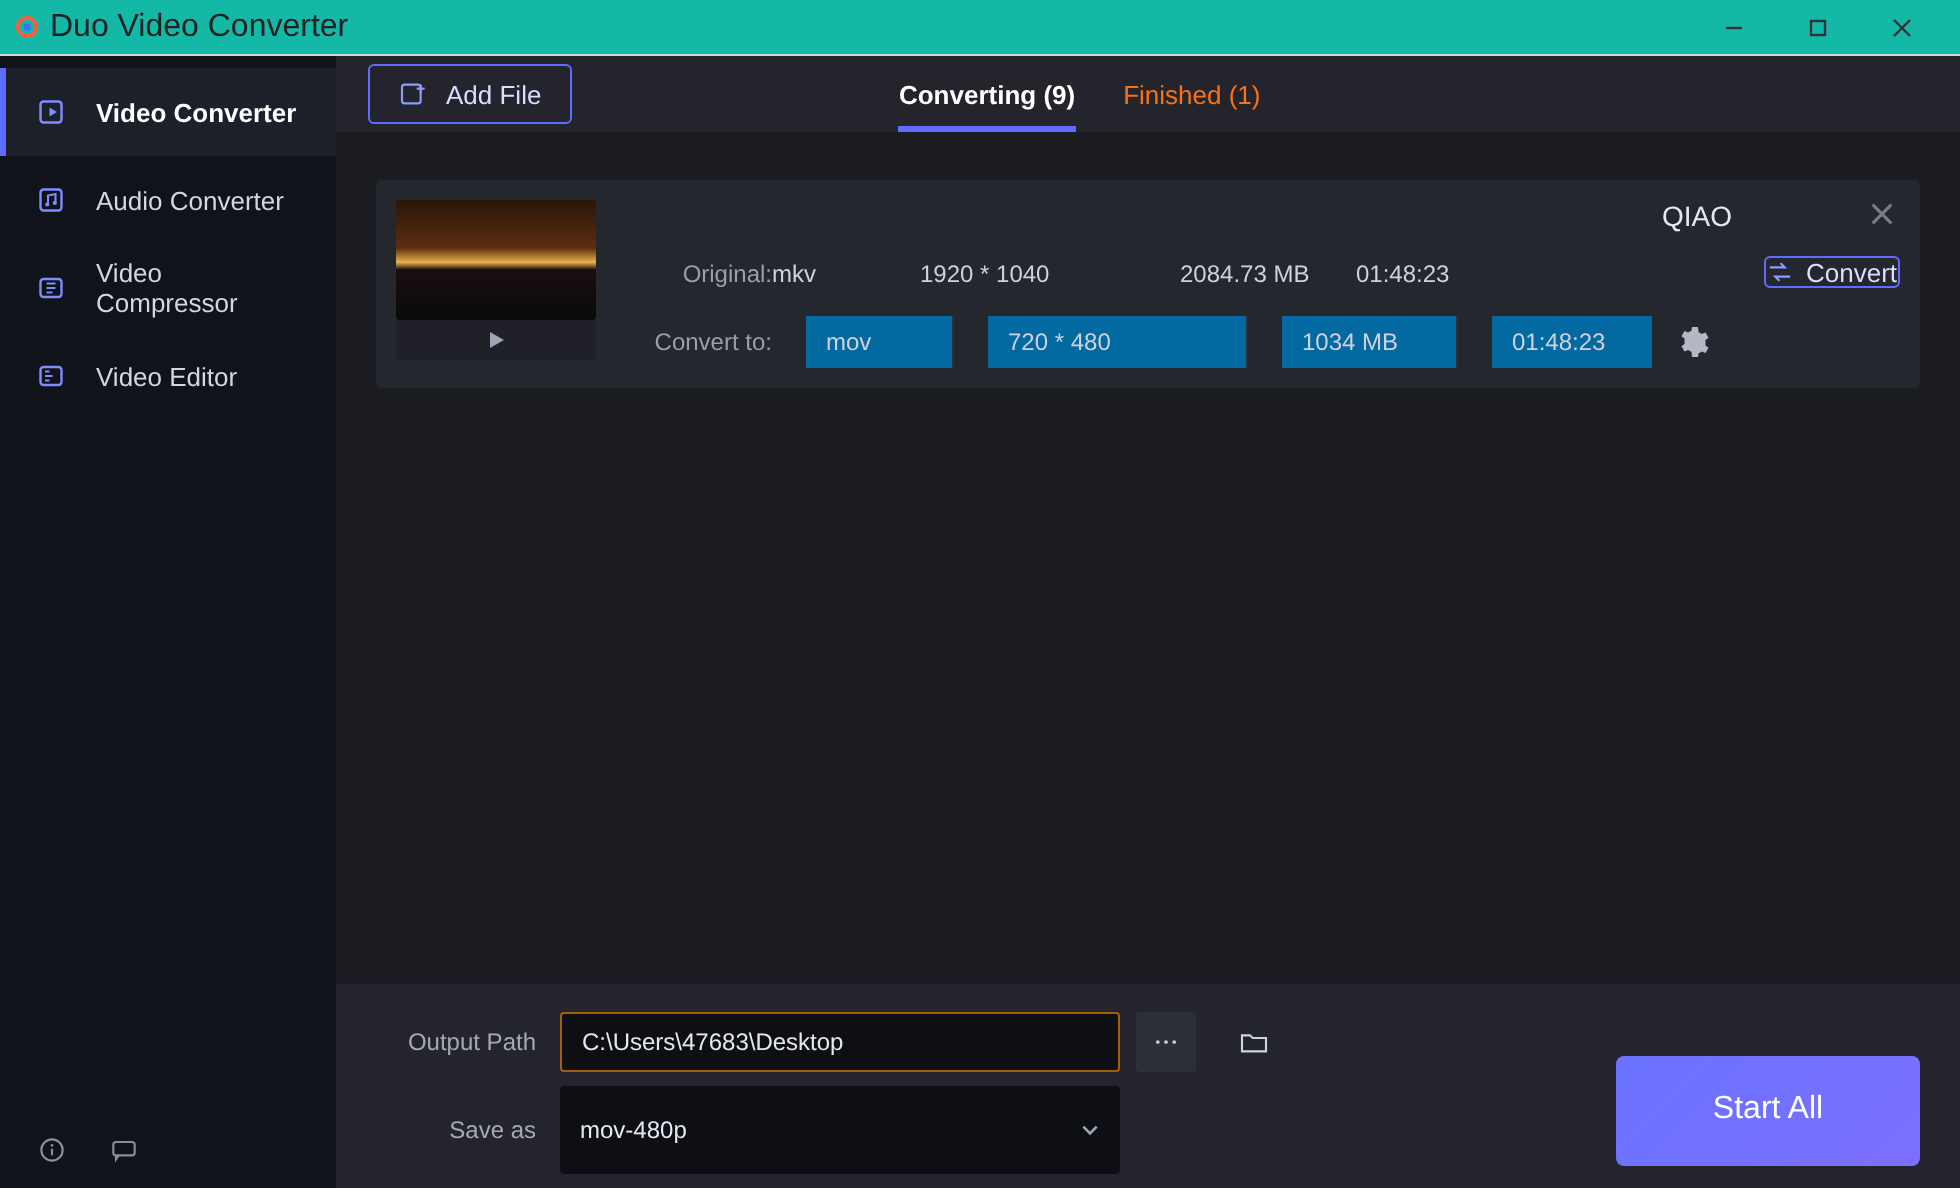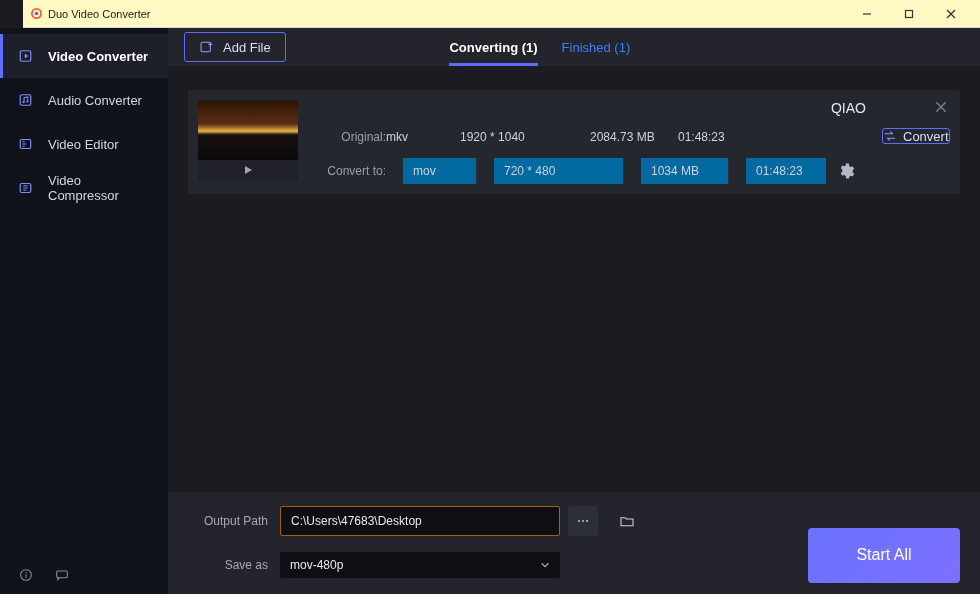--- a/index.html
+++ b/index.html
@@ -7,28 +7,27 @@
     font-family: "Segoe UI", Arial, sans-serif;
     font-size: 13px;
     color: #c8c8d0;
     background: #1b1c22;
     width: 980px;
     height: 594px;
     overflow: hidden;
   }
   .titlebar {
     height: 28px;
-    background: #fef9c3;
+    background: #14b8a6;
     display: flex;
     align-items: center;
     padding: 0 8px;
     color: #222;
-    font-size: 11px;
+    font-size: 16px;
     border-bottom: 1px solid #d6d6d6;
-    margin-left: 23px;
   }
   .titlebar .logo {
     width: 11px; height: 11px;
     margin-right: 6px;
     display: inline-block;
   }
   .titlebar .spacer { flex: 1; }
   .titlebar .winbtn {
     width: 42px; height: 28px;
     display: flex; align-items: center; justify-content: center;
@@ -105,21 +104,21 @@
     align-items: stretch;
     height: 38px;
     justify-content: center;
     gap: 24px;
     position: relative;
     padding-right: 180px;
   }
   .tab {
     display: flex;
     align-items: center;
-    color: #3b82f6;
+    color: #f97316;
     font-size: 13px;
     cursor: default;
     position: relative;
   }
   .tab.active { color: #fff; font-weight: 600; }
   .tab.active::after {
     content: "";
     position: absolute;
     left: 0; right: 0; bottom: 0;
     height: 3px;
@@ -205,21 +204,21 @@
     display:flex; align-items:center; padding:0 10px; color:#e6e8f0; font-size:12px;
     border-radius:2px; overflow:hidden; white-space:nowrap;
   }
   .icon-btn {
     width:30px; height:30px;
     background:#2d2f38; border-radius:2px;
     display:flex; align-items:center; justify-content:center;
     color:#cfd1db;
   }
   .saveas-sel {
-    background:#0e0f14; height:26px; display:flex; align-items:center;
+    background:#0e0f14; height:44px; display:flex; align-items:center;
     padding:0 10px; color:#e6e8f0; font-size:12px; border-radius:2px;
     justify-content:space-between;
   }
   .start-all {
     grid-column: 6; grid-row: 1 / span 2;
     width: 152px; height: 55px;
     background: linear-gradient(135deg,#6a73ff,#7d6fff);
     border-radius:4px;
     display:flex; align-items:center; justify-content:center;
     color:#fff; font-size:16px; font-weight:400;margin-top:24px;
@@ -276,33 +275,33 @@
               <circle cx="7.5" cy="15" r="1.4" fill="#7f8cff"></circle>
               <circle cx="12.5" cy="14" r="1.4" fill="#7f8cff"></circle>
             </svg>
         </span>
         <span>Audio Converter</span>
       </div>
       <div class="side-item">
         <span class="icon">
           <svg width="18" height="18" viewBox="0 0 24 24" fill="none">
               <rect x="3" y="6" width="14" height="12" rx="2" stroke="#7f8cff" stroke-width="1.6"></rect>
-              <path d="M6 9h3M6 12h5M6 15h3" stroke="#7f8cff" stroke-width="1.4"></path>
-            </svg>
-        </span>
-        <span>Video Editor</span>
+              <path d="M7 9h6M7 12h6M7 15h4" stroke="#7f8cff" stroke-width="1.4"></path>
+            </svg>
+        </span>
+        <span>Video Compressor</span>
       </div>
       <div class="side-item">
         <span class="icon">
           <svg width="18" height="18" viewBox="0 0 24 24" fill="none">
               <rect x="3" y="6" width="14" height="12" rx="2" stroke="#7f8cff" stroke-width="1.6"></rect>
-              <path d="M7 9h6M7 12h6M7 15h4" stroke="#7f8cff" stroke-width="1.4"></path>
-            </svg>
-        </span>
-        <span>Video Compressor</span>
+              <path d="M6 9h3M6 12h5M6 15h3" stroke="#7f8cff" stroke-width="1.4"></path>
+            </svg>
+        </span>
+        <span>Video Editor</span>
       </div>
     </div>
     <div class="side-bottom">
       <div class="sb-icon">
         <svg width="16" height="16" viewBox="0 0 24 24" fill="none">
             <circle cx="12" cy="12" r="8" stroke="#8a8e9c" stroke-width="1.6"></circle>
             <line x1="12" y1="11" x2="12" y2="16" stroke="#8a8e9c" stroke-width="1.6"></line>
             <circle cx="12" cy="8.5" r="1" fill="#8a8e9c"></circle>
           </svg>
       </div>
@@ -322,21 +321,21 @@
           <svg width="16" height="16" viewBox="0 0 24 24" fill="none">
               <rect x="3" y="5" width="14" height="14" rx="2" stroke="#8f9bff" stroke-width="1.6"></rect>
               <line x1="14" y1="8" x2="20" y2="8" stroke="#8f9bff" stroke-width="1.6"></line>
               <line x1="17" y1="5" x2="17" y2="11" stroke="#8f9bff" stroke-width="1.6"></line>
             </svg>
         </span>
         <span>Add File</span>
       </div>
       <div class="tabs">
         <div class="tab active">
-          <span>Converting (1)</span>
+          <span>Converting (9)</span>
         </div>
         <div class="tab">
           <span>Finished (1)</span>
         </div>
       </div>
     </div>
 
     <div class="content">
       <div class="file-card">
         <span class="close-x">

